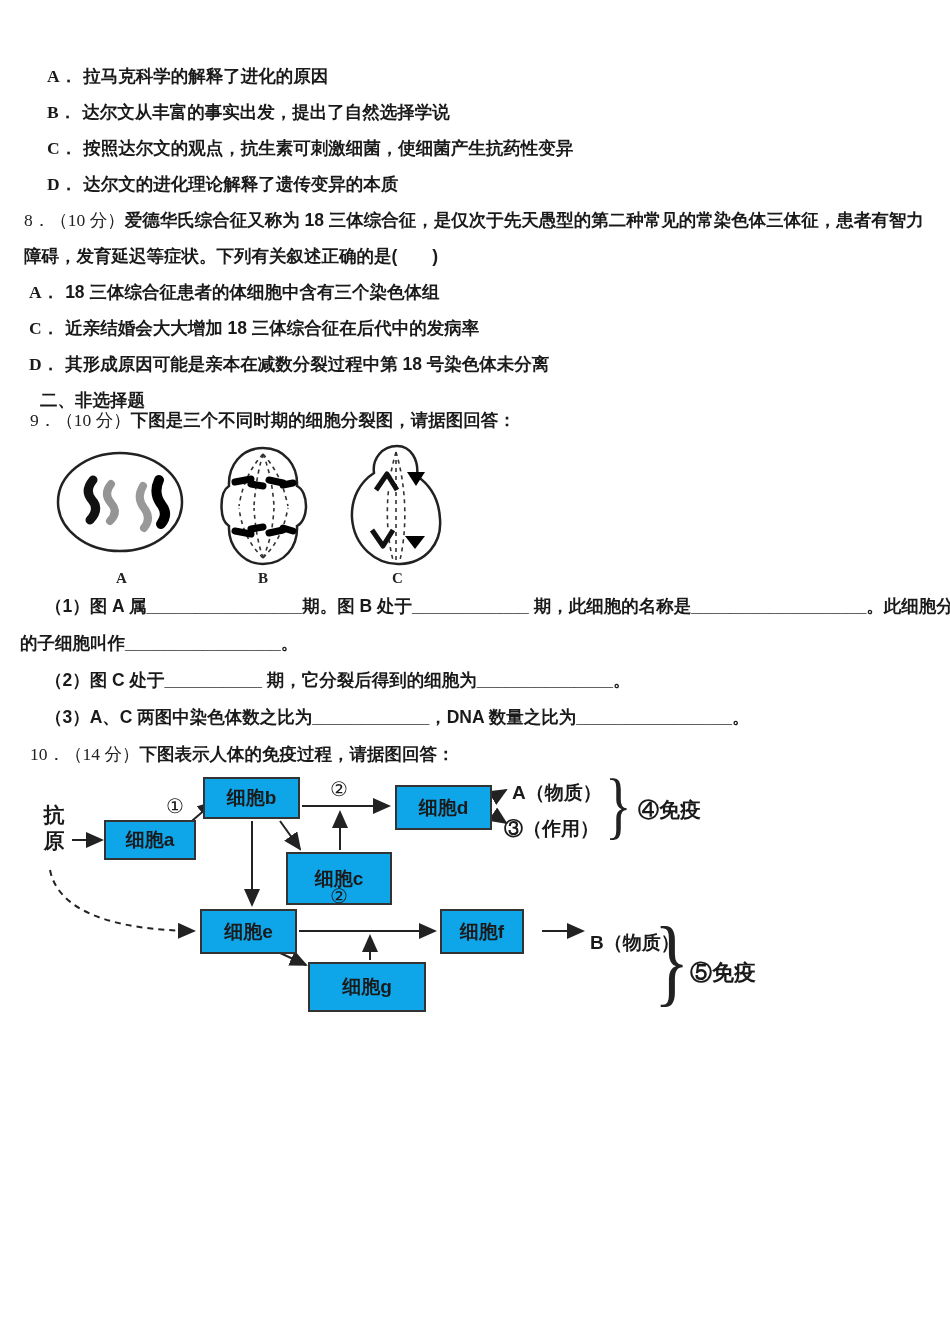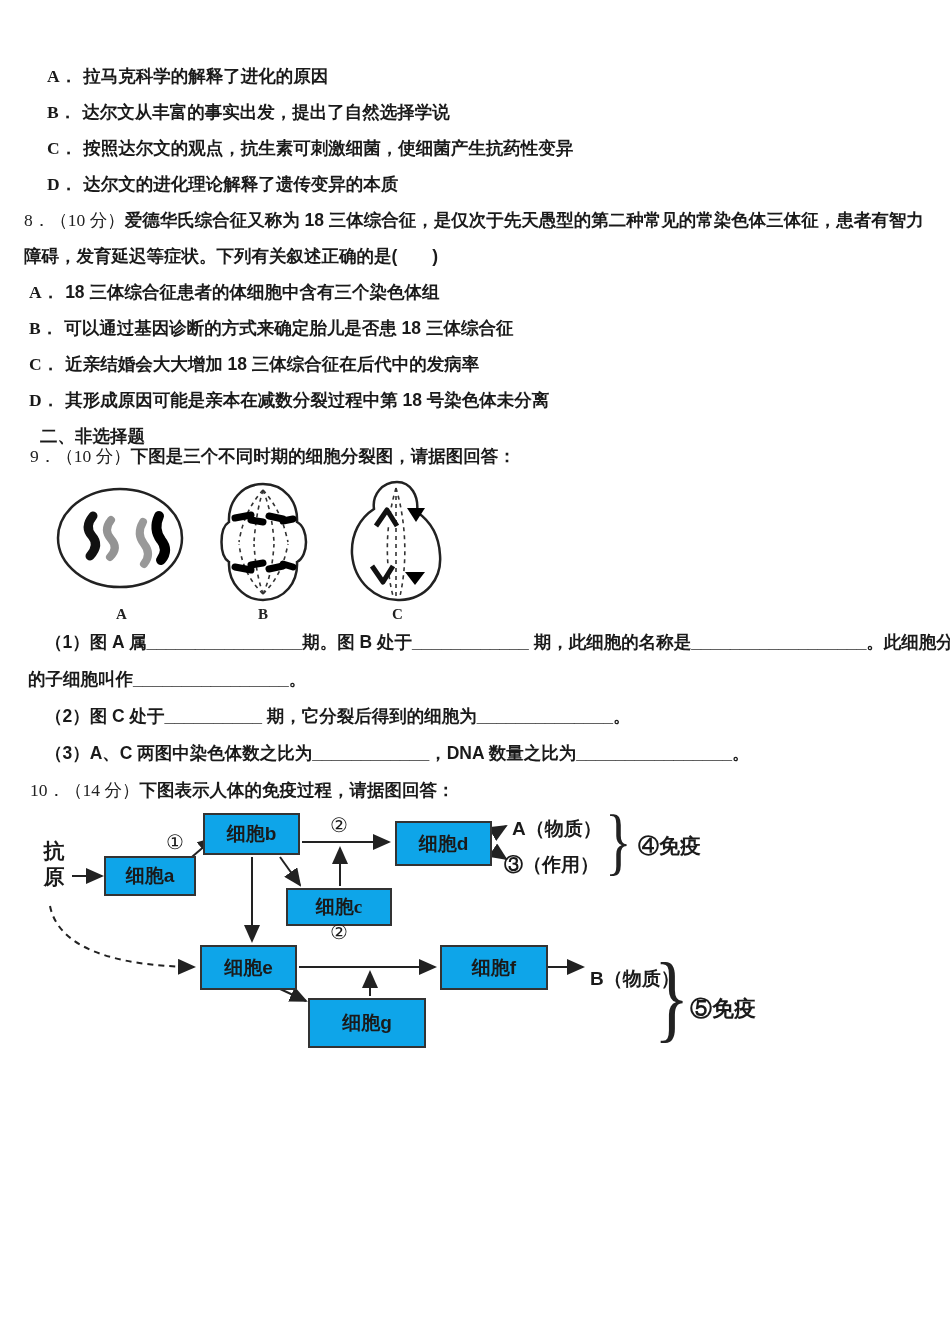--- a/index.html
+++ b/index.html
@@ -20,21 +20,21 @@
   .q7-block{padding-top:66px;padding-left:47px;}
   .q7-block .line{margin-bottom:16px;}
   .q8-block{padding-left:24px;}
   .q8-block .line{margin-bottom:16px;}
   .q8-opts{padding-left:5px;}
   .section-header{padding-left:40px;margin-top:8px;line-height:20px;}
   .q9-stem,.q10-stem{padding-left:30px;margin-top:0;line-height:20px;}
   .cell-figure{margin-left:45px;margin-top:4px;display:block;}
   .part-lines .line{margin-bottom:17px;}
   .pl45{padding-left:45px;}
-  .pl28{padding-left:28px;}
+  .pl28{padding-left:20px;}
   .q10-parts{margin-top:16px;}
   
   .flowchart{
     position:relative;margin-left:40px;margin-top:8px;
     width:880px;height:246px;
   }
   .fc-svg{position:absolute;left:0;top:0;}
   .fc-box{
     position:absolute;box-sizing:border-box;
     border:2.5px solid #333;background:#0ea5e9;
@@ -63,21 +63,20 @@
     <div class="line"><span class="opt-label">B．</span><span>达尔文从丰富的事实出发，提出了自然选择学说</span></div>
     <div class="line"><span class="opt-label">C．</span><span>按照达尔文的观点，抗生素可刺激细菌，使细菌产生抗药性变异</span></div>
     <div class="line"><span class="opt-label">D．</span><span>达尔文的进化理论解释了遗传变异的本质</span></div>
   </div>
 
   <div class="q8-block">
     <div class="line"><span class="qnum">8．</span><span class="qnum">（10 分）</span><span>爱德华氏综合征又称为 18 三体综合征，是仅次于先天愚型的第二种常见的常染色体三体征，患者有智力</span></div>
     <div class="line"><span>障碍，发育延迟等症状。下列有关叙述正确的是(　　)</span></div>
     <div class="q8-opts">
       <div class="line"><span class="opt-label">A．</span><span>18 三体综合征患者的体细胞中含有三个染色体组</span></div>
-      <div class="line"><span class="opt-label">B．</span><span>可以通过基因诊断的方式来确定胎儿是否患 18 三体综合征</span></div>
       <div class="line"><span class="opt-label">C．</span><span>近亲结婚会大大增加 18 三体综合征在后代中的发病率</span></div>
       <div class="line"><span class="opt-label">D．</span><span>其形成原因可能是亲本在减数分裂过程中第 18 号染色体未分离</span></div>
     </div>
   </div>
 
   <div class="section-header">二、非选择题</div>
 
   <div class="q9-stem"><span class="qnum">9．</span><span class="qnum">（10 分）</span><span>下图是三个不同时期的细胞分裂图，请据图回答：</span></div>
 
   <svg class="cell-figure" width="430" height="152" viewBox="0 0 430 152">
@@ -162,24 +161,24 @@
         <path d="M238,180 L266,193" marker-end="url(#arr)"></path>
         <path d="M502,159 H543" marker-end="url(#arr)"></path>
       </g>
     </svg>
 
     <div class="fc-antigen">抗
 原</div>
 
     <div class="fc-box" style="left:64px;top:48px;width:92px;height:40px;">细胞a</div>
     <div class="fc-box" style="left:163px;top:5px;width:97px;height:42px;">细胞b</div>
-    <div class="fc-box" style="left:246px;top:80px;width:106px;height:38px;font-family:Liberation Serif, serif;">细胞c</div>
+    <div class="fc-box" style="left:246px;top:80px;width:106px;height:53px;">细胞c</div>
     <div class="fc-box" style="left:355px;top:13px;width:97px;height:45px;">细胞d</div>
     <div class="fc-box" style="left:160px;top:137px;width:97px;height:45px;">细胞e</div>
-    <div class="fc-box" style="left:400px;top:137px;width:108px;height:45px;">细胞f</div>
+    <div class="fc-box" style="left:400px;top:137px;width:84px;height:45px;">细胞f</div>
     <div class="fc-box" style="left:268px;top:190px;width:118px;height:50px;">细胞g</div>
 
     <div class="fc-num" style="left:126px;top:22px;">①</div>
     <div class="fc-num" style="left:290px;top:5px;">②</div>
     <div class="fc-num" style="left:290px;top:112px;">②</div>
 
     <div class="fc-label" style="left:472px;top:8px;">A（物质）</div>
     <div class="fc-label" style="left:464px;top:44px;">③（作用）</div>
     <div class="fc-brace" style="left:565px;top:-4px;font-size:74px;">}</div>
     <div class="fc-label" style="left:598px;top:24px;font-size:21px;">④免疫</div>

